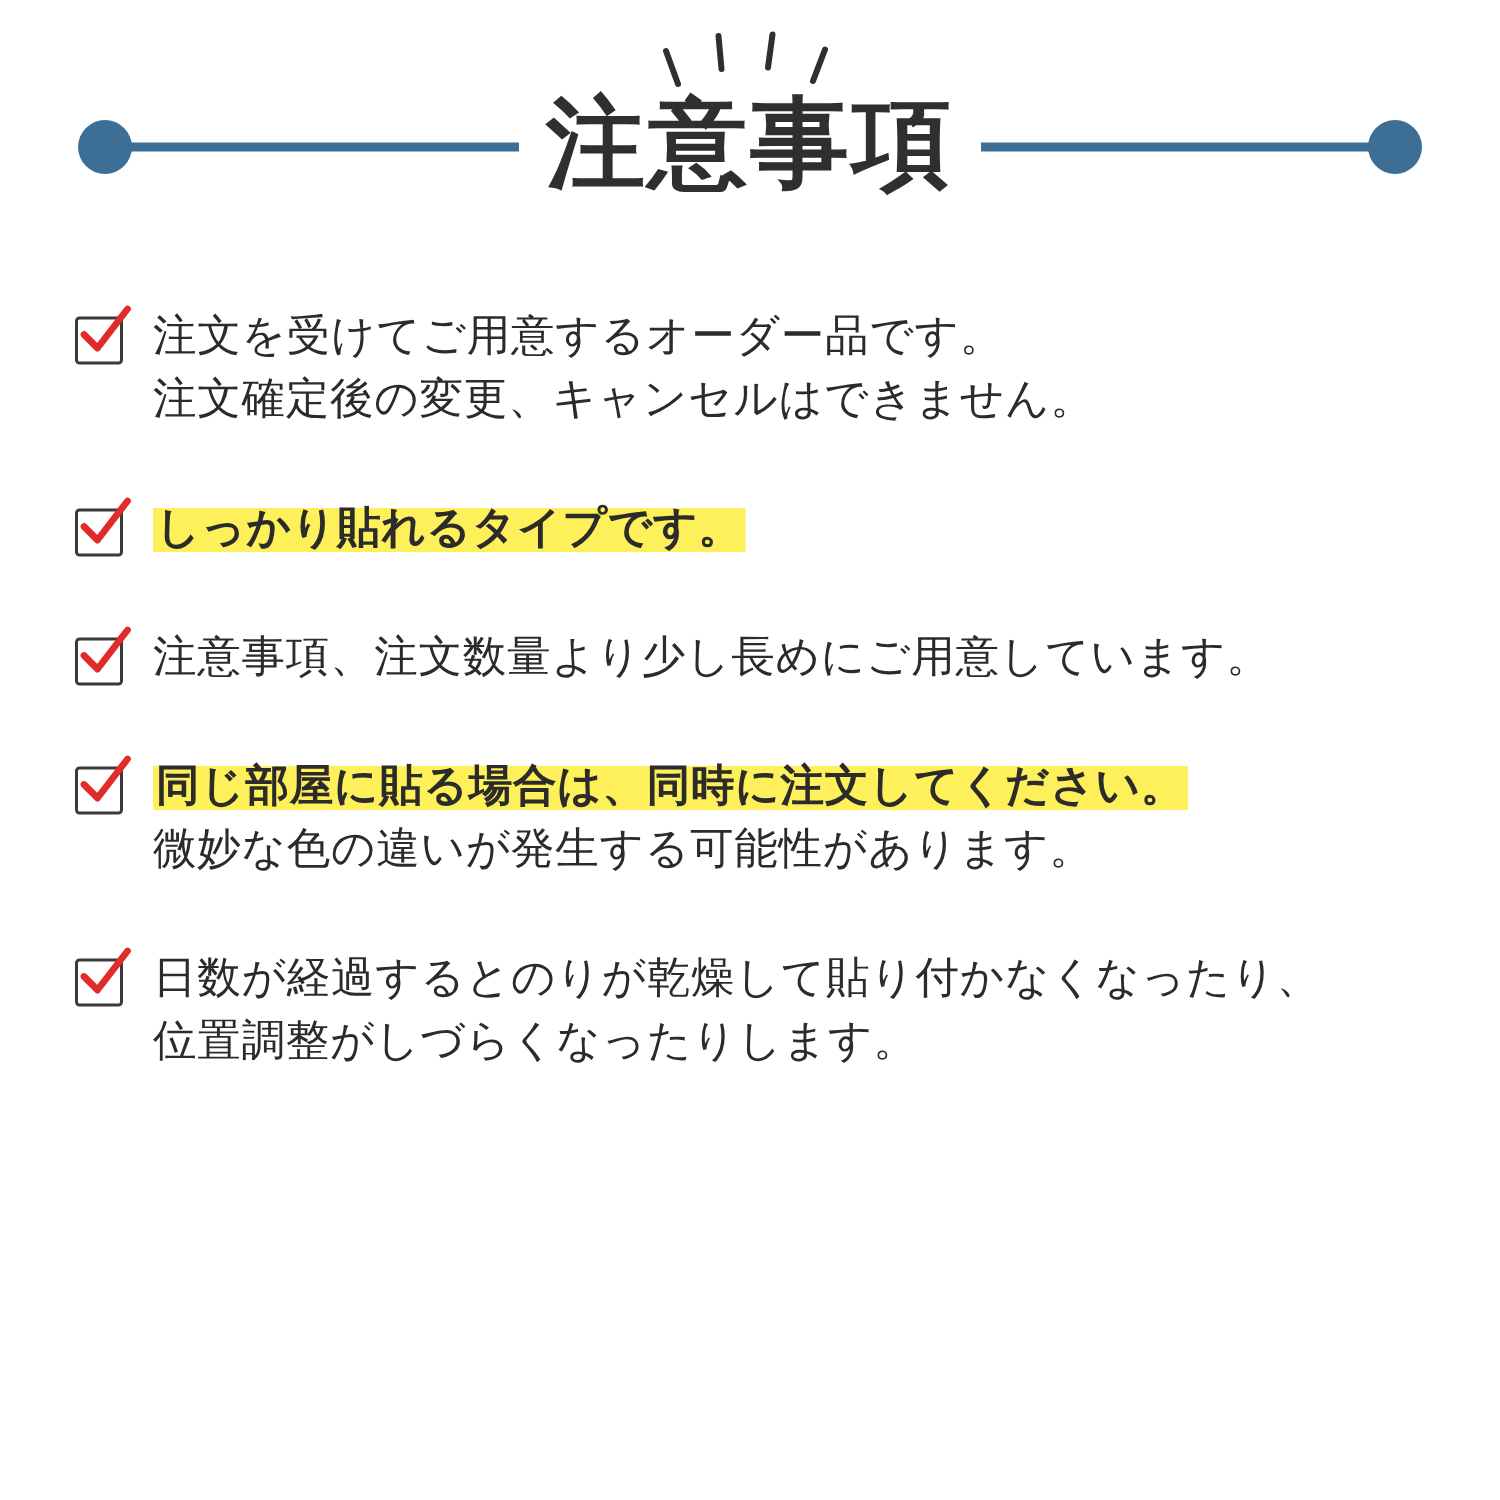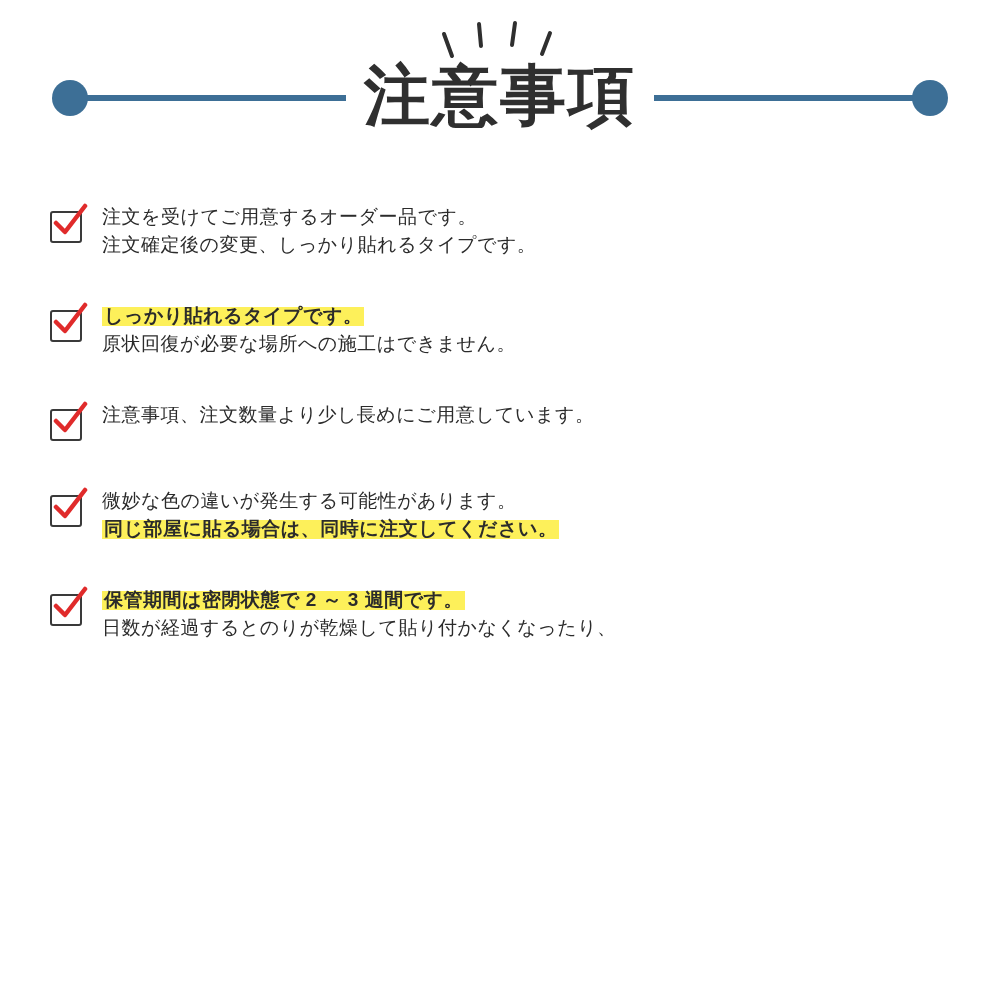--- a/index.html
+++ b/index.html
@@ -116,21 +116,21 @@
     top: -4px;
     width: 40px;
     height: 40px;
   }
 
   .note-lines {
     flex: 1 1 auto;
   }
 
   .line {
-    font-size: 19px;
+    font-size: 29px;
     line-height: 1.45;
     color: #2b2b2b;
     letter-spacing: 0.5px;
     white-space: nowrap;
   }
 
   .line.hl .mark {
     background: linear-gradient(to top, #fdf05a 92%, rgba(253,240,90,0) 92%);
     padding: 0 2px;
     font-weight: 700;
@@ -169,34 +169,33 @@
 
     <li class="note">
       <span class="check">
         <span class="box"></span>
         <svg viewBox="0 0 40 40" aria-hidden="true">
           <path d="M8 20 L17 29 L37 3" fill="none" stroke="#e02b2b" stroke-width="4.5" stroke-linecap="round" stroke-linejoin="round"></path>
         </svg>
       </span>
       <div class="note-lines">
         <div class="line">注文を受けてご用意するオーダー品です。</div>
-        <div class="line">注文確定後の変更、しっかり貼れるタイプです。</div>
+        <div class="line">注文確定後の変更、キャンセルはできません。</div>
       </div>
     </li>
 
     <li class="note">
       <span class="check">
         <span class="box"></span>
         <svg viewBox="0 0 40 40" aria-hidden="true">
           <path d="M8 20 L17 29 L37 3" fill="none" stroke="#e02b2b" stroke-width="4.5" stroke-linecap="round" stroke-linejoin="round"></path>
         </svg>
       </span>
       <div class="note-lines">
         <div class="line hl"><span class="mark">しっかり貼れるタイプです。</span></div>
-        <div class="line">原状回復が必要な場所への施工はできません。</div>
       </div>
     </li>
 
     <li class="note">
       <span class="check">
         <span class="box"></span>
         <svg viewBox="0 0 40 40" aria-hidden="true">
           <path d="M8 20 L17 29 L37 3" fill="none" stroke="#e02b2b" stroke-width="4.5" stroke-linecap="round" stroke-linejoin="round"></path>
         </svg>
       </span>
@@ -206,33 +205,33 @@
     </li>
 
     <li class="note">
       <span class="check">
         <span class="box"></span>
         <svg viewBox="0 0 40 40" aria-hidden="true">
           <path d="M8 20 L17 29 L37 3" fill="none" stroke="#e02b2b" stroke-width="4.5" stroke-linecap="round" stroke-linejoin="round"></path>
         </svg>
       </span>
       <div class="note-lines">
+        <div class="line hl"><span class="mark">同じ部屋に貼る場合は、同時に注文してください。</span></div>
         <div class="line">微妙な色の違いが発生する可能性があります。</div>
-        <div class="line hl"><span class="mark">同じ部屋に貼る場合は、同時に注文してください。</span></div>
-      </div>
-    </li>
-
-    <li class="note">
-      <span class="check">
-        <span class="box"></span>
-        <svg viewBox="0 0 40 40" aria-hidden="true">
-          <path d="M8 20 L17 29 L37 3" fill="none" stroke="#e02b2b" stroke-width="4.5" stroke-linecap="round" stroke-linejoin="round"></path>
-        </svg>
-      </span>
-      <div class="note-lines">
-        <div class="line hl"><span class="mark">保管期間は密閉状態で 2 ～ 3 週間です。</span></div>
+      </div>
+    </li>
+
+    <li class="note">
+      <span class="check">
+        <span class="box"></span>
+        <svg viewBox="0 0 40 40" aria-hidden="true">
+          <path d="M8 20 L17 29 L37 3" fill="none" stroke="#e02b2b" stroke-width="4.5" stroke-linecap="round" stroke-linejoin="round"></path>
+        </svg>
+      </span>
+      <div class="note-lines">
         <div class="line">日数が経過するとのりが乾燥して貼り付かなくなったり、</div>
+        <div class="line">位置調整がしづらくなったりします。</div>
       </div>
     </li>
 
   </ul>
 
 </div>
 
 </body></html>

